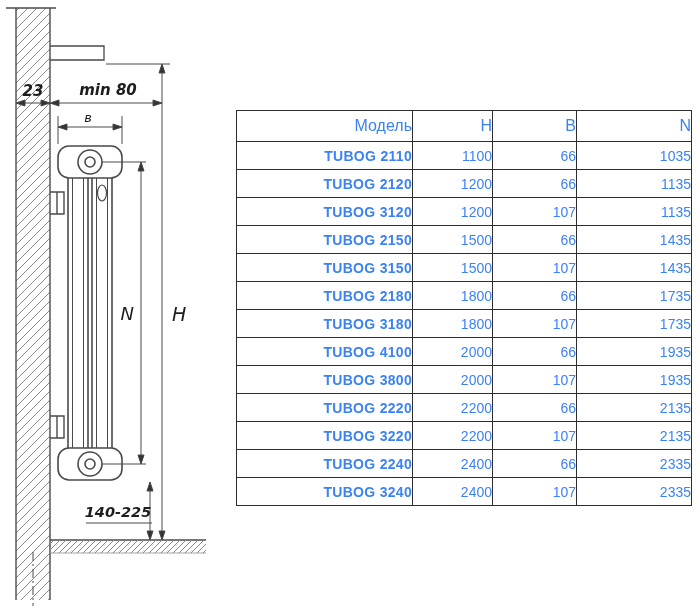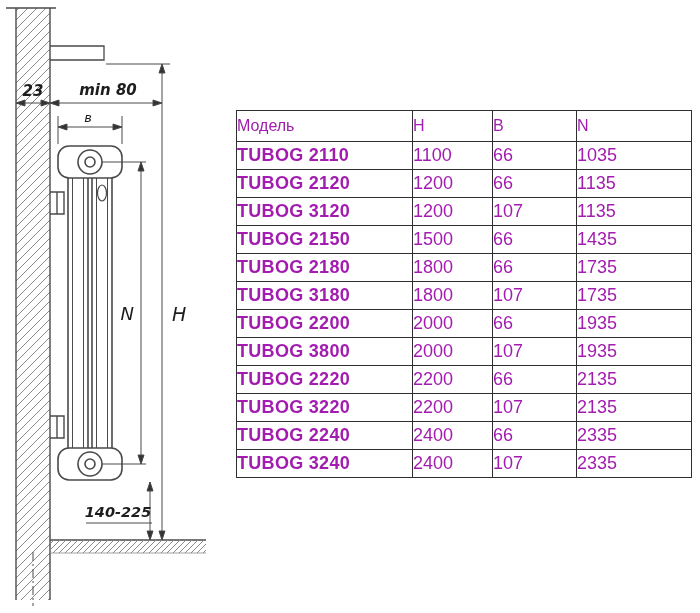--- a/index.html
+++ b/index.html
@@ -11,25 +11,25 @@
   .dimtxt {
     font-family:"DejaVu Sans", sans-serif;
     font-style:italic; fill:#1d1d1d;
   }
   .tablewrap { position:absolute; left:236px; top:110px; }
   table.spec {
     border-collapse:collapse; table-layout:fixed; width:455px;
     background:#ffffff;
   }
   table.spec th, table.spec td {
-    border:1.5px solid #2e2e2e; text-align:left; vertical-align:middle;
-    padding:0; color:#a21caf; font-family:"Liberation Sans", sans-serif;
+    border:1.5px solid #2e2e2e; text-align:right; vertical-align:middle;
+    padding:0; color:#3b82f6; font-family:"Liberation Sans", sans-serif;
   }
   table.spec th { height:30px; font-size:16px; font-weight:400; }
-  table.spec td { height:27px; font-size:18px; font-weight:400; }
+  table.spec td { height:27px; font-size:14px; font-weight:400; }
   table.spec td.model { font-weight:700; letter-spacing:0.3px; }
 </style>
 </head>
 <body>
 
 <div class="stage">
 
   <svg class="drawing" width="235" height="613" viewBox="0 0 235 613">
     <defs>
       <pattern id="hatch" width="9" height="9" patternUnits="userSpaceOnUse">
@@ -163,33 +163,39 @@
           <td>107</td>
           <td>1135</td>
         </tr>
         <tr>
           <td class="model">TUBOG 2150</td>
           <td>1500</td>
           <td>66</td>
           <td>1435</td>
         </tr>
         <tr>
+          <td class="model">TUBOG 3150</td>
+          <td>1500</td>
+          <td>107</td>
+          <td>1435</td>
+        </tr>
+        <tr>
           <td class="model">TUBOG 2180</td>
           <td>1800</td>
           <td>66</td>
           <td>1735</td>
         </tr>
         <tr>
           <td class="model">TUBOG 3180</td>
           <td>1800</td>
           <td>107</td>
           <td>1735</td>
         </tr>
         <tr>
-          <td class="model">TUBOG 2200</td>
+          <td class="model">TUBOG 4100</td>
           <td>2000</td>
           <td>66</td>
           <td>1935</td>
         </tr>
         <tr>
           <td class="model">TUBOG 3800</td>
           <td>2000</td>
           <td>107</td>
           <td>1935</td>
         </tr>

